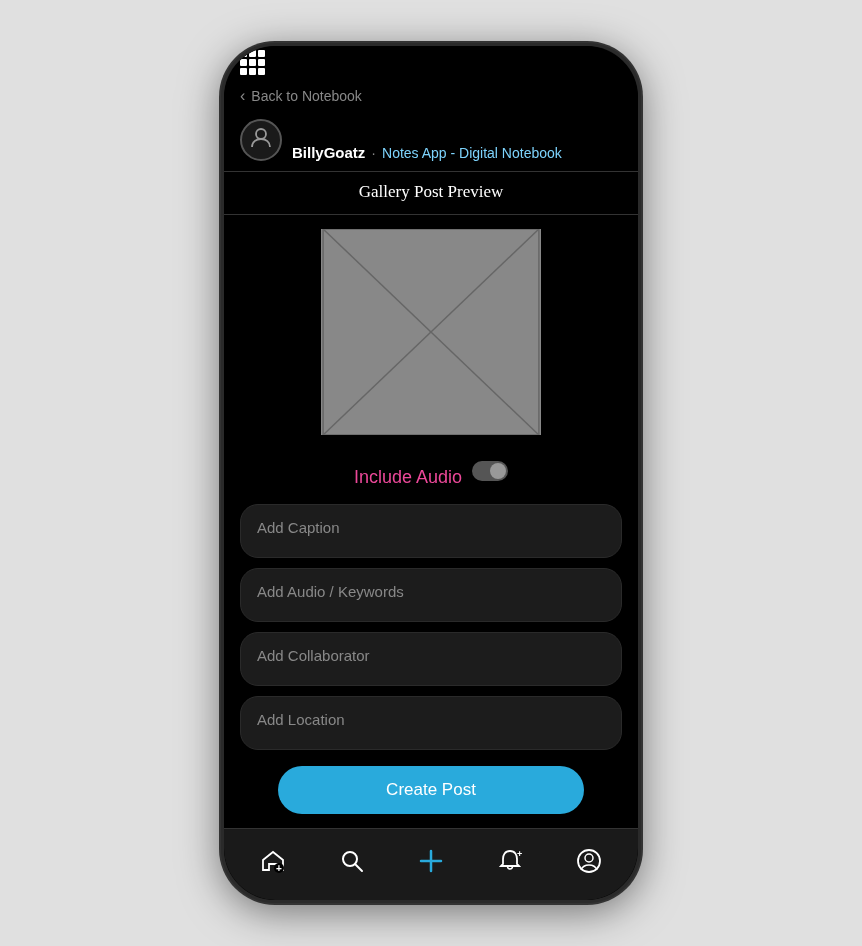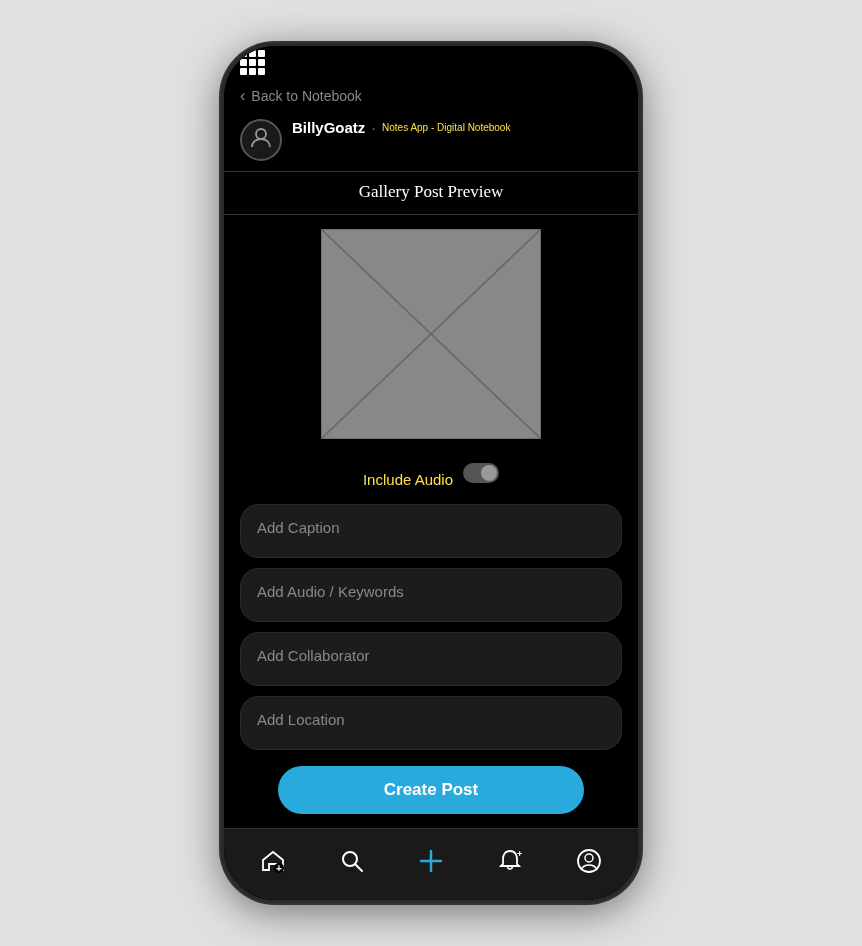--- a/index.html
+++ b/index.html
@@ -149,21 +149,21 @@
     .back-text {
       color: #888;
       font-size: 14px;
     }
 
     
     .user-header {
       background: #000;
       padding: 8px 16px 10px;
       display: flex;
-      align-items: flex-start;
+      align-items: flex-end;
       gap: 10px;
       border-bottom: 1px solid #333;
     }
 
     .avatar-circle {
       width: 42px;
       height: 42px;
       border-radius: 50%;
       border: 2px solid #555;
       display: flex;
@@ -188,22 +188,22 @@
       font-size: 15px;
       font-weight: 600;
     }
 
     .dot-separator {
       color: #888;
       font-size: 14px;
     }
 
     .app-name {
-      color: #fde047;
-      font-size: 10px;
+      color: #7dd3fc;
+      font-size: 14px;
     }
 
     
     .page-title {
       background: #000;
       text-align: center;
       padding: 10px 16px 12px;
       border-bottom: 1px solid #333;
       font-family: Liberation Serif, serif;
     }
@@ -242,22 +242,22 @@
     
     .audio-row {
       display: flex;
       align-items: center;
       justify-content: center;
       gap: 10px;
       margin-bottom: 6px;
     }
 
     .audio-label {
-      color: #fde047;
-      font-size: 15px;
+      color: #ec4899;
+      font-size: 18px;
       margin-top: 14px;
     }
 
     .toggle-switch {
       width: 36px;
       height: 20px;
       background: #555;
       border-radius: 10px;
       position: relative;
     }
@@ -282,21 +282,21 @@
       width: 100%;
       border: 1px solid #2a2a2a;
       min-height: 54px;
     }
 
     
     .create-btn {
       background: #29aadc;
       color: #fff;
       font-size: 17px;
-      font-weight: 700;
+      font-weight: 400;
       border: none;
       border-radius: 24px;
       padding: 14px 40px;
       cursor: pointer;
       width: 80%;
       margin: 6px auto 0;
       display: block;
       text-align: center;
     }
 

